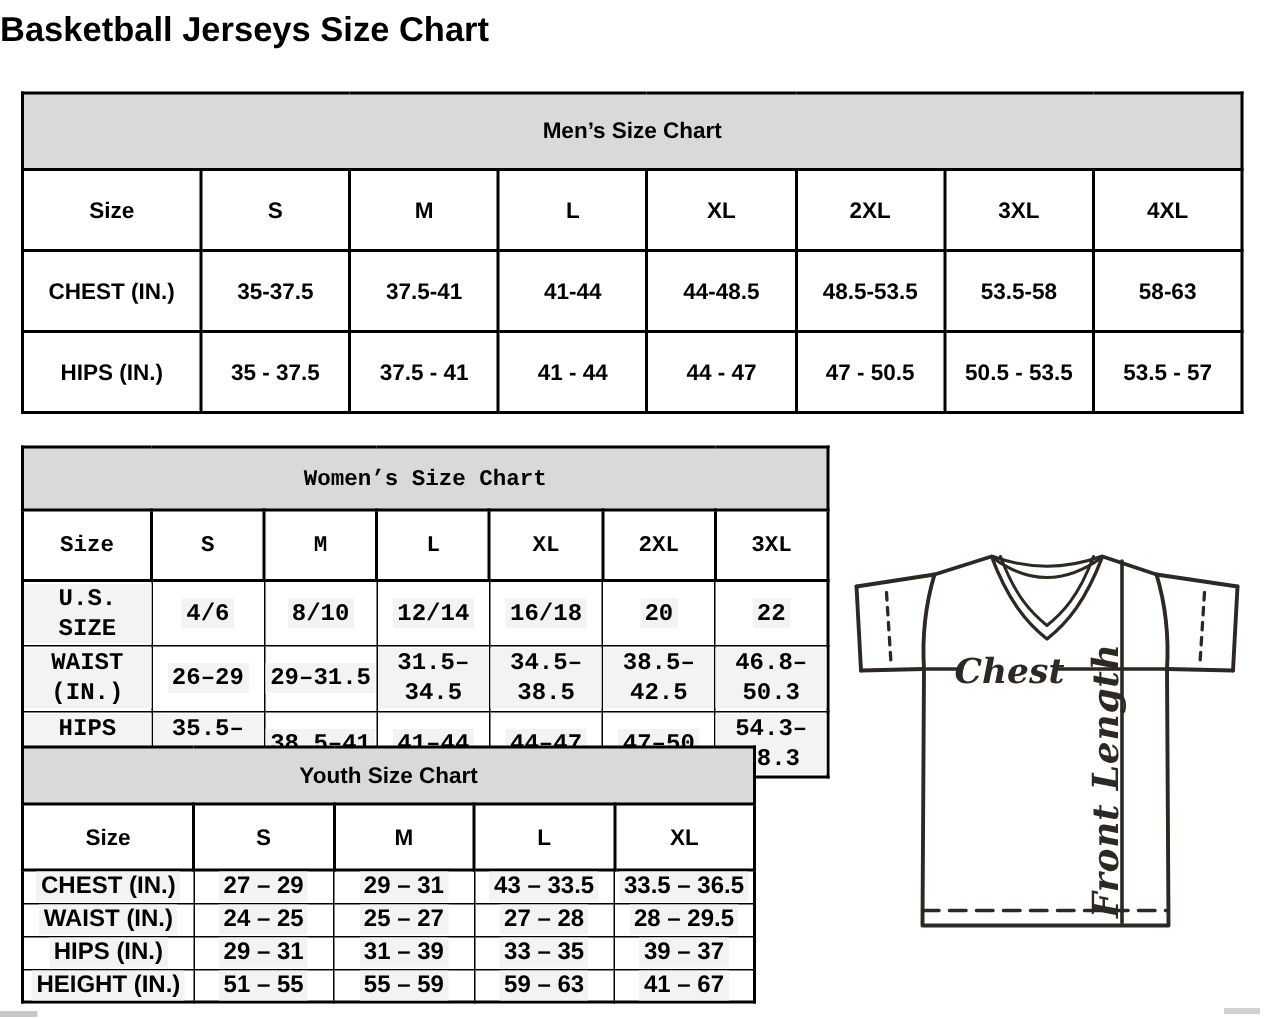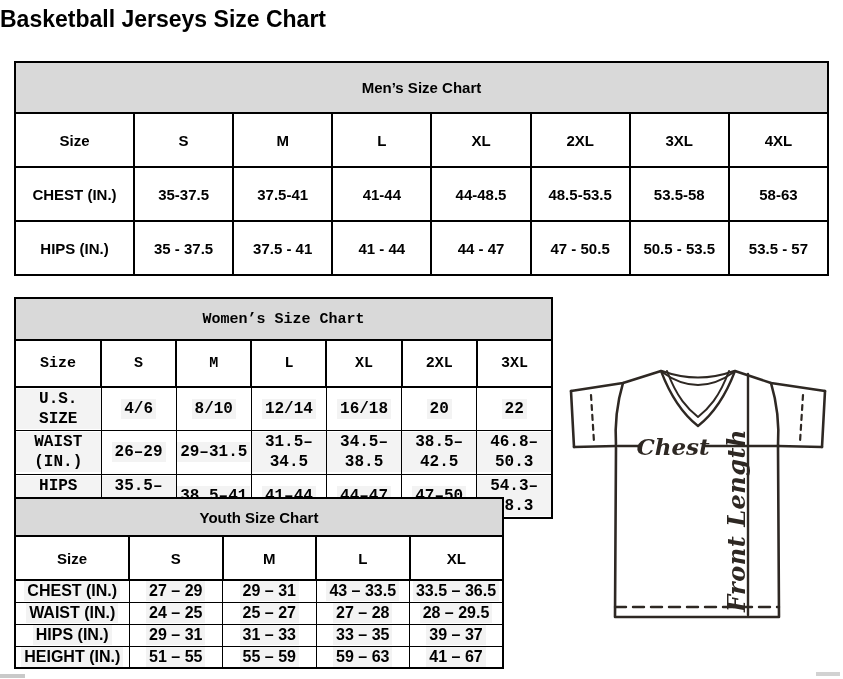--- a/index.html
+++ b/index.html
@@ -175,21 +175,21 @@
     <tr class="small-row" style="height:22px">
       <td><span class="hl">WAIST (IN.)</span></td>
       <td><span class="hl">24 – 25</span></td>
       <td><span class="hl">25 – 27</span></td>
       <td><span class="hl">27 – 28</span></td>
       <td><span class="hl">28 – 29.5</span></td>
     </tr>
     <tr class="small-row" style="height:22px">
       <td><span class="hl">HIPS (IN.)</span></td>
       <td><span class="hl">29 – 31</span></td>
-      <td><span class="hl">31 – 33</span></td>
+      <td><span class="hl">31 – 39</span></td>
       <td><span class="hl">33 – 35</span></td>
       <td><span class="hl">39 – 37</span></td>
     </tr>
     <tr class="small-row" style="height:22px">
       <td><span class="hl">HEIGHT (IN.)</span></td>
       <td><span class="hl">51 – 55</span></td>
       <td><span class="hl">55 – 59</span></td>
       <td><span class="hl">59 – 63</span></td>
       <td><span class="hl">41 – 67</span></td>
     </tr>

